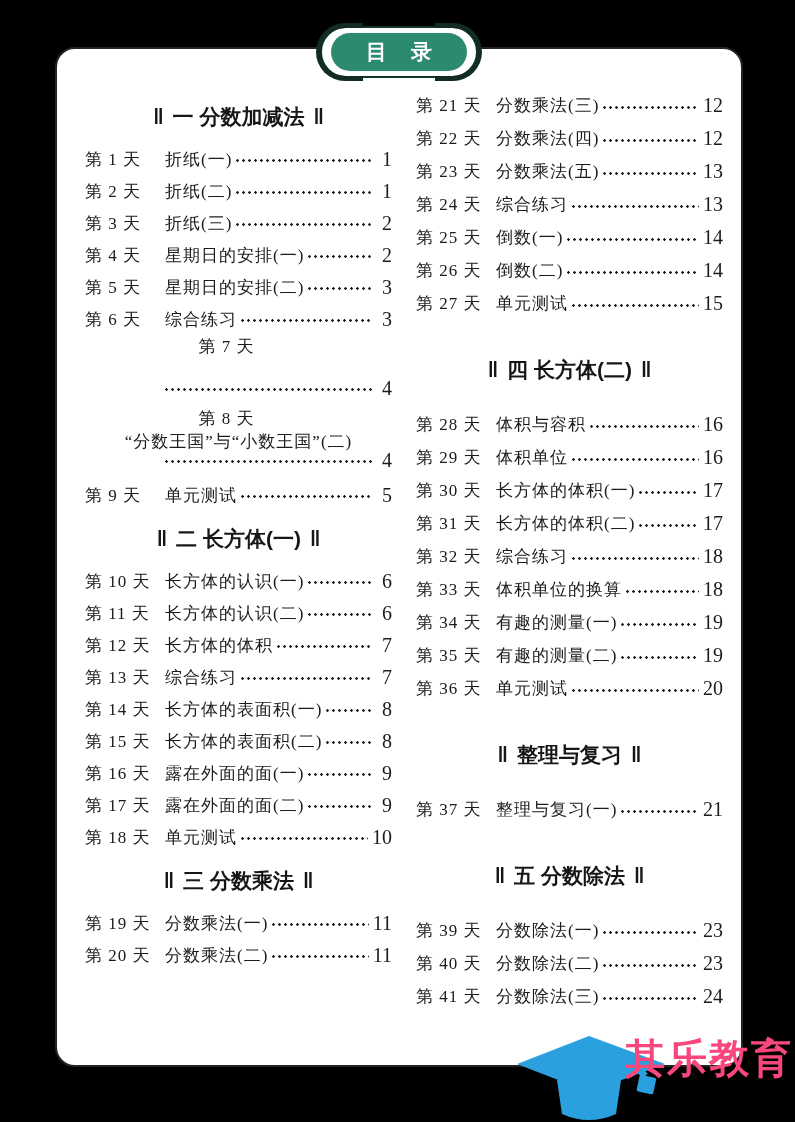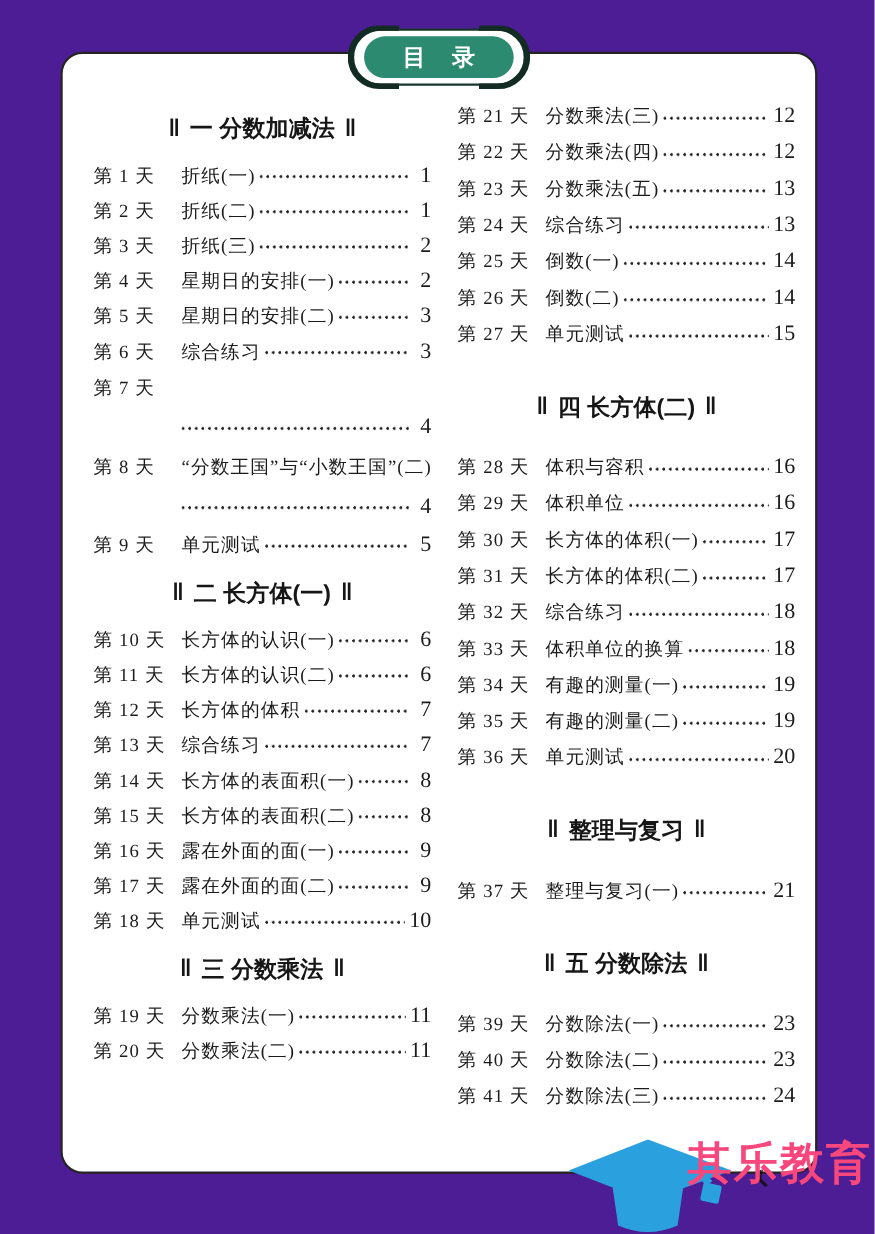--- a/index.html
+++ b/index.html
@@ -3,21 +3,21 @@
 <meta charset="utf-8">
 <style>
   html,body{margin:0;padding:0;}
   body{
     width:795px;height:1122px;
     background:#ededeb;
     font-family:"Liberation Serif",serif;
     color:#1b1b1b;
     overflow:hidden;
   }
-  .scan{position:relative;width:795px;height:1122px;background:#4c1d95;}
+  .scan{position:relative;width:795px;height:1122px;background:#000000;}
   
   .page{
     position:absolute;left:55px;top:47px;width:688px;height:1020px;
     background:#ffffff;border:2px solid #242424;border-radius:20px;
     box-sizing:border-box;
   }
   
   .badge{
     position:absolute;left:50%;top:-23px;transform:translateX(-50%);
     width:158px;height:52px;z-index:4;
@@ -46,21 +46,21 @@
   .col{flex:1;display:flex;flex-direction:column;min-width:0;}
   .sec{
     display:flex;align-items:center;justify-content:center;gap:9px;
     font-family:"Liberation Sans",sans-serif;font-weight:bold;font-size:21px;
     height:32px;margin:12px 0 10px;flex:none;color:#161616;
   }
   .col2 .sec{margin:34px 0 22px;}
   .sec .mk{font-weight:bold;transform:scaleY(1.05);}
   .row{display:flex;align-items:center;height:32px;font-size:17px;flex:none;}
   .col2 .row{height:33px;}
-  .row.first-line{height:34px;}
+  .row.first-line{height:34px;flex-direction:column;}
   .row.cont{height:38px;}
   .day{width:80px;flex:none;letter-spacing:1px;white-space:nowrap;}
   .title{flex:none;letter-spacing:1px;white-space:nowrap;}
   .leader{
     flex:1;height:3px;margin:3px 4px 0 4px;min-width:12px;
     background-image:radial-gradient(circle at 1.5px 1.5px,#202020 1.1px,transparent 1.5px);
     background-size:6px 3px;background-repeat:repeat-x;background-position:left center;
   }
   .row.cont .leader{margin-left:80px;}
   .num{flex:none;min-width:16px;text-align:right;font-size:20px;letter-spacing:0;}

